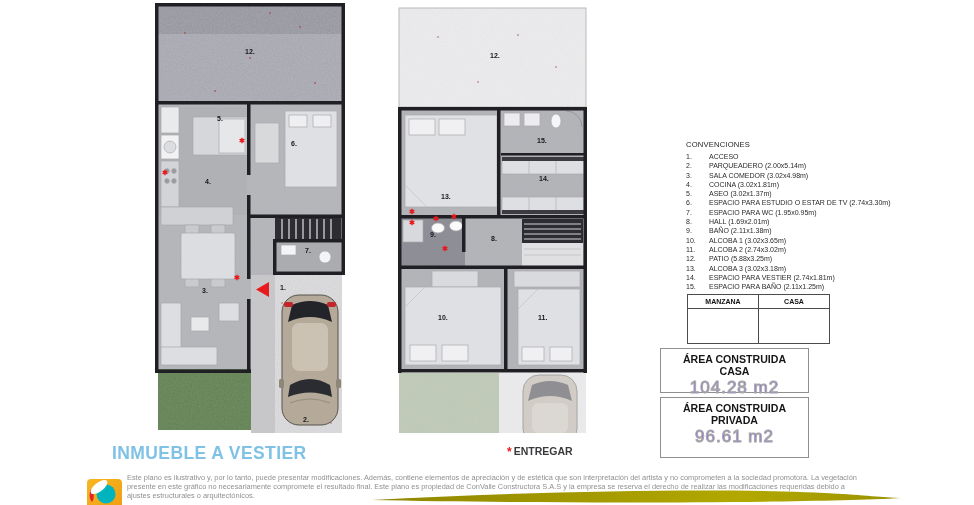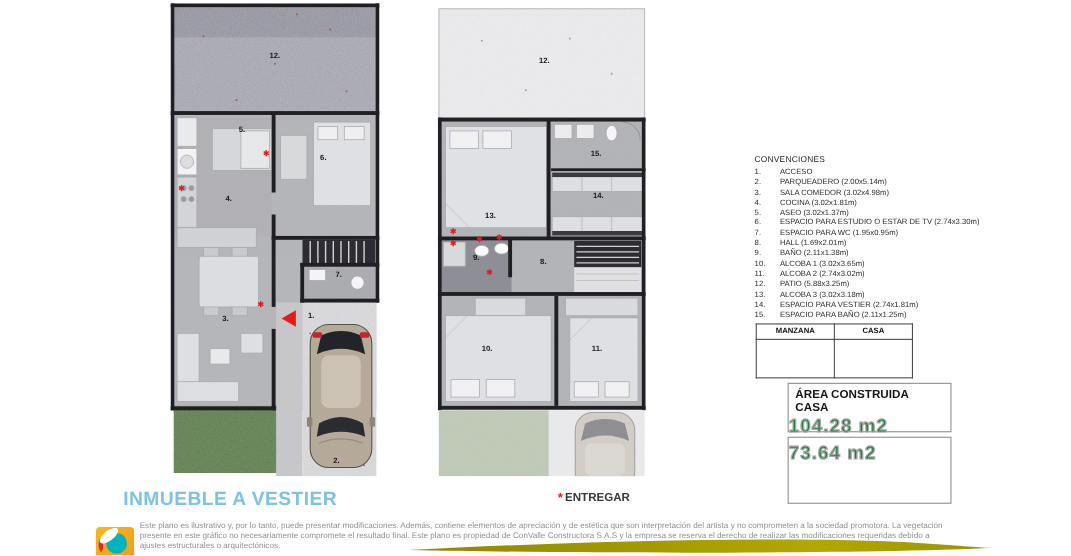--- a/index.html
+++ b/index.html
@@ -18,25 +18,25 @@
   .legend li{font-size:7px;line-height:9.3px;color:#2a2a2a;white-space:nowrap;}
   .legend .num{display:inline-block;width:23px;}
 
   
   .mc-table{position:absolute;left:687px;top:294px;width:143px;height:49px;border-collapse:collapse;}
   .mc-table th,.mc-table td{border:1px solid #4c4c4c;font-size:7px;font-weight:bold;text-align:center;padding:0;}
   .mc-table th{height:13px;color:#111;}
   .mc-table td{height:34px;}
 
   
-  .area-box{position:absolute;left:716px;width:147px;border:1px solid #8f8f8f;background:#fff;padding:3px 0 4px 0;}
+  .area-box{position:absolute;left:660px;width:147px;border:1px solid #8f8f8f;background:#fff;text-align:center;padding:3px 0 4px 0;}
   .area-box.casa{top:348px;height:36px;}
   .area-box.privada{top:397px;height:52px;}
   .area-title{font-size:10.6px;font-weight:bold;color:#161616;line-height:1.15;padding:1px 6px 0 6px;}
-  .area-value{font-size:17px;font-weight:bold;letter-spacing:1px;color:#15803d;
+  .area-value{font-size:17px;font-weight:normal;letter-spacing:1px;color:#8b5cf6;
               -webkit-text-stroke:1.1px #a9a9a9;text-shadow:0 0 1px #b5b5b5;margin-top:1px;}
 
   
   .footer-title{position:absolute;left:112px;top:443px;font-size:17.5px;font-weight:bold;
                 color:#7fc2e5;letter-spacing:.4px;}
   .included{position:absolute;left:507px;top:445px;font-size:10.5px;font-weight:bold;color:#39393c;}
   .included .star{color:#e8191d;font-size:12px;vertical-align:-1px;margin-right:2px;}
   .disclaimer{position:absolute;left:127px;top:474px;width:737px;font-size:7.4px;line-height:1.2;
               color:#909092;}
   .swoosh{position:absolute;left:372px;top:489px;}
@@ -346,21 +346,22 @@
         <td></td>
       </tr>
     </tbody>
   </table>
 
   <div class="area-box casa">
     <div class="area-title">ÁREA CONSTRUIDA CASA</div>
     <div class="area-value">104.28 m2</div>
   </div>
   <div class="area-box privada">
-    <div class="area-value">73.64 m2</div>
+    <div class="area-title">ÁREA CONSTRUIDA PRIVADA</div>
+    <div class="area-value">96.61 m2</div>
   </div>
 
   <div class="footer-title">INMUEBLE A VESTIER</div>
 
   <div class="included">
     <span class="star">*</span><span>ENTREGAR</span>
   </div>
 
   <div class="disclaimer">Este plano es ilustrativo y, por lo tanto, puede presentar modificaciones. Además, contiene elementos de apreciación y de estética que son interpretación del artista y no comprometen a la sociedad promotora. La vegetación presente en este gráfico no necesariamente compromete el resultado final. Este plano es propiedad de ConValle Constructora S.A.S y la empresa se reserva el derecho de realizar las modificaciones requeridas debido a ajustes estructurales o arquitectónicos.</div>
 

